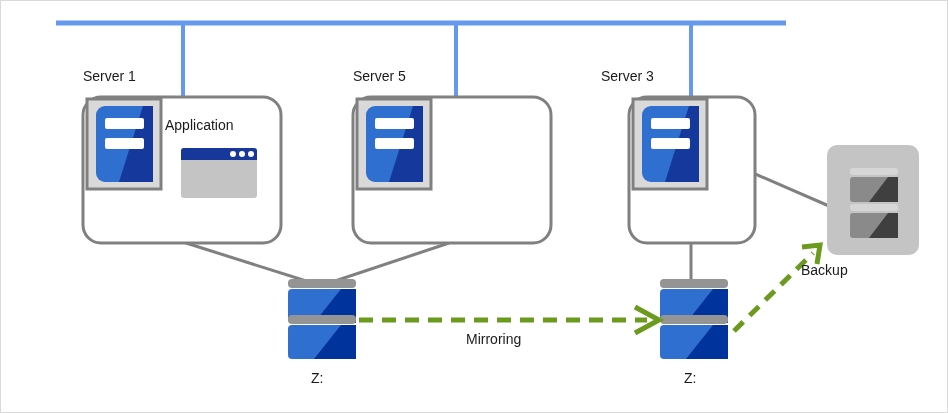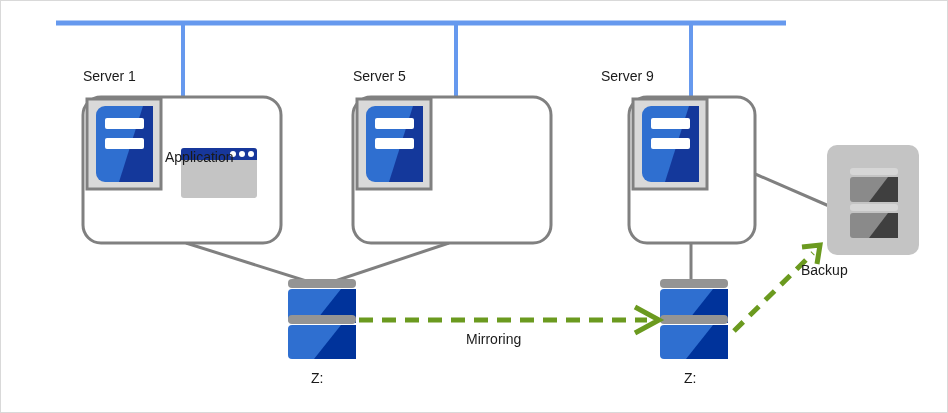--- a/index.html
+++ b/index.html
@@ -122,23 +122,23 @@
     <g>
       <line x1="733" y1="330" x2="812" y2="252" stroke="#6b9a1f" stroke-width="5" stroke-dasharray="13 9"></line>
       <path d="M801,246 L819,244 L816,263" fill="none" stroke="#6b9a1f" stroke-width="5" stroke-linecap="butt" stroke-linejoin="miter"></path>
     </g>
   </svg>
 
   <div class="lbl" style="left:82px;top:68px;">Server 1</div>
 
   <div class="lbl" style="left:352px;top:68px;">Server 5</div>
 
-  <div class="lbl" style="left:600px;top:68px;">Server 9</div>
+  <div class="lbl" style="left:600px;top:68px;">Server 3</div>
 
-  <div class="lbl" style="left:164px;top:117px;margin-top:32px;">Application</div>
+  <div class="lbl" style="left:164px;top:117px;">Application</div>
 
   <div class="lbl" style="left:465px;top:331px;text-align:right;">Mirroring</div>
 
   <div class="lbl" style="left:800px;top:262px;">Backup</div>
 
   <div class="lbl" style="left:310px;top:370px;">Z:</div>
 
   <div class="lbl" style="left:683px;top:370px;">Z:</div>
 
 </div>

